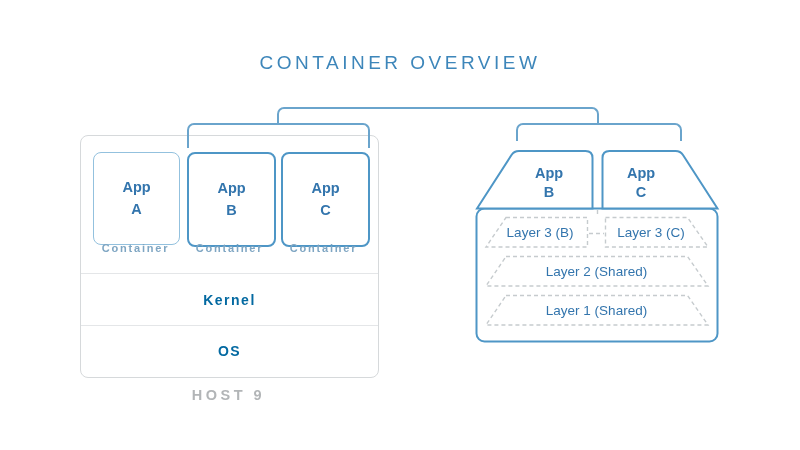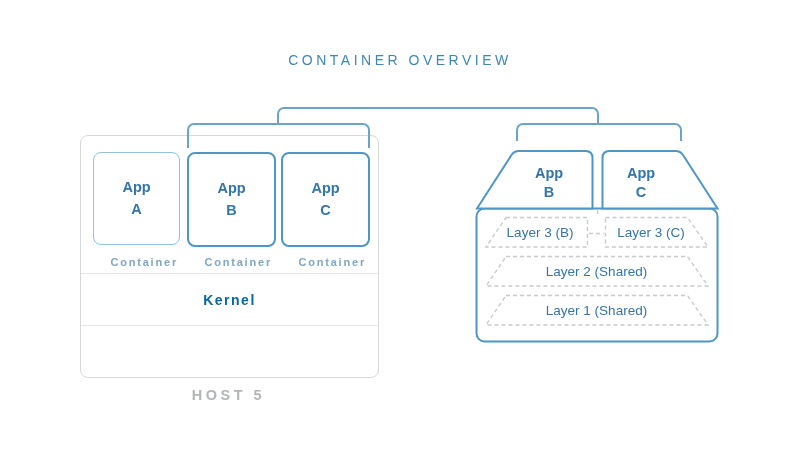--- a/index.html
+++ b/index.html
@@ -1,39 +1,39 @@
 <!DOCTYPE html>
 <html><head>
 <meta charset="utf-8">
 <style>
   html,body{margin:0;padding:0;background:#fff;}
   .canvas{position:relative;width:800px;height:450px;background:#ffffff;overflow:hidden;
           font-family:"Liberation Sans",sans-serif;}
 
   .title{position:absolute;left:0;right:0;top:52px;text-align:center;
-         font-size:14px;font-weight:500;letter-spacing:3.5px;color:#3d86ba;}
+         font-size:19px;font-weight:500;letter-spacing:3.5px;color:#3d86ba;}
 
   
   .bracket{position:absolute;border:2px solid #6aa4cc;border-bottom:none;
            border-radius:7px 7px 0 0;background:transparent;z-index:5;}
   .bracket.big{left:277px;top:107px;width:318px;height:16px;}
   .bracket.small-left{left:187px;top:123px;width:179px;height:23px;}
   .bracket.small-right{left:516px;top:123px;width:162px;height:16px;}
 
   
   .host-box{position:absolute;left:80px;top:135px;width:297px;height:241px;
             background:#fff;border:1px solid #d6d9db;border-radius:8px;z-index:1;}
   .app-card{position:absolute;top:16px;width:85px;height:91px;border-radius:8px;
             background:#fff;display:flex;flex-direction:column;align-items:center;
             justify-content:center;line-height:1.45;
             font-size:14.5px;font-weight:700;color:#3375ad;}
   .app-card.light{border:1.5px solid #93c1de;}
   .app-card.strong{border:2px solid #4e96c6;}
   .app-a{left:12px;} .app-b{left:106px;} .app-c{left:200px;}
-  .card-caption{position:absolute;top:120px;width:85px;text-align:right;
+  .card-caption{position:absolute;top:106px;width:85px;text-align:center;
                 font-size:11px;font-weight:700;letter-spacing:1.8px;color:#7fa6c3;}
   .cap-a{left:12px;} .cap-b{left:106px;} .cap-c{left:200px;}
   .host-divider{position:absolute;left:0;right:0;height:1px;background:#e4e6e8;}
   .div-1{top:137px;} .div-2{top:189px;}
   .host-row{position:absolute;left:0;right:0;display:flex;align-items:center;
             justify-content:center;font-size:14px;font-weight:700;
             letter-spacing:1.5px;color:#0369a1;}
   .kernel-row{top:138px;height:51px;}
   .os-row{top:190px;height:50px;}
   .host-label{position:absolute;left:80px;width:297px;top:387px;text-align:center;
@@ -80,23 +80,24 @@
     </div>
 
     <div class="card-caption cap-a">Container</div>
     <div class="card-caption cap-b">Container</div>
     <div class="card-caption cap-c">Container</div>
 
     <div class="host-divider div-1"></div>
     <div class="host-divider div-2"></div>
 
     <div class="host-row kernel-row">Kernel</div>
+    <div class="host-row os-row">OS</div>
   </div>
 
-  <div class="host-label">HOST 5</div>
+  <div class="host-label">HOST 9</div>
 
   <svg class="right-stack" width="300" height="225" viewBox="450 130 300 225" xmlns="http://www.w3.org/2000/svg">
 
     <rect class="blue-shape" x="476.5" y="208.5" width="241" height="133" rx="8"></rect>
 
     <path class="blue-shape" d="M477 208.5 L511.5 155 Q514 151 519 151 L585.5 151 Q592.5 151 592.5 158 L592.5 208.5 Z"></path>
 
     <path class="blue-shape" d="M717.5 208.5 L683 155 Q680.5 151 675.5 151 L609.5 151 Q602.5 151 602.5 158 L602.5 208.5 Z"></path>
 
     <text class="svg-app-label" x="549" y="178">App</text>

